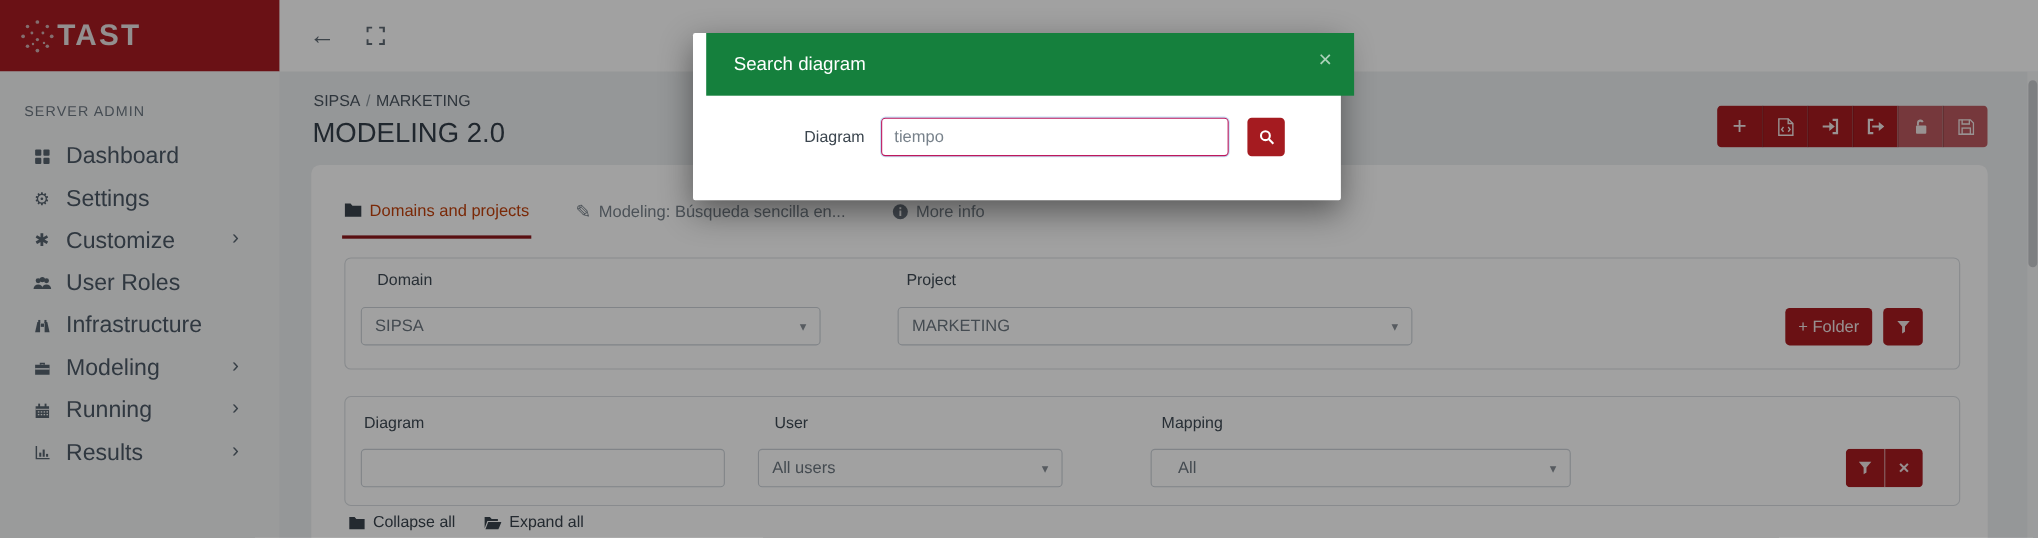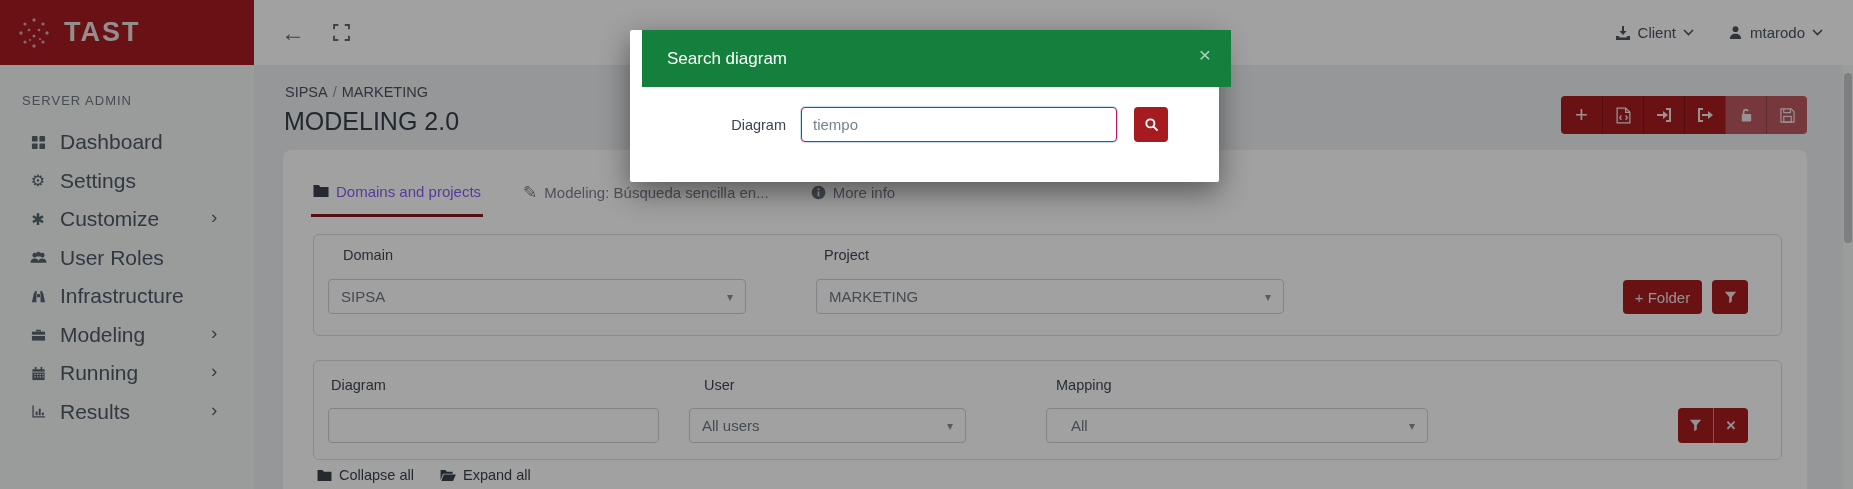--- a/index.html
+++ b/index.html
@@ -3,21 +3,21 @@
 <meta charset="utf-8">
 <style>
   * { margin:0; padding:0; box-sizing:border-box; }
   html,body { width:1853px; height:489px; overflow:hidden; }
   body { font-family:"Liberation Sans", sans-serif; background:#edeff1; position:relative; }
 
   
   .header { position:absolute; left:0; top:0; width:1853px; height:65px; background:#ffffff; z-index:2; }
   .logo-block { position:absolute; left:0; top:0; width:254px; height:65px; background:#a81c22; display:flex; align-items:center; }
   .logo-icon { margin-left:16px; width:36px; height:36px; }
-  .logo-text { color:#e9e2e2; font-size:27px; font-weight:bold; letter-spacing:2px; margin-left:12px; }
+  .logo-text { color:#e9e2e2; font-size:27px; font-weight:bold; letter-spacing:2px; }
   .hdr-left-icons { position:absolute; left:281px; top:0; height:65px; display:flex; align-items:center; gap:28px; }
   .back-arrow { font-size:24px; color:#5f6a74; line-height:1; }
   .hdr-right { position:absolute; right:30px; top:0; height:65px; display:flex; align-items:center; gap:34px; }
   .hdr-item { display:flex; align-items:center; gap:7px; color:#49545e; font-size:15px; }
 
   
   .sidebar { position:absolute; left:0; top:65px; width:254px; height:424px; background:#f4f5f6; z-index:2; }
   .sb-heading { position:absolute; left:22px; top:28px; font-size:13px; color:#6e7983; letter-spacing:1px; }
   .sb-list { position:absolute; left:0; top:58px; width:254px; list-style:none; }
   .sb-item { position:relative; height:38.5px; display:flex; align-items:center; cursor:pointer; }
@@ -34,21 +34,21 @@
   .toolbar { position:absolute; right:46px; top:31px; display:flex; border-radius:4px; overflow:hidden; }
   .tb-btn { width:41px; height:38px; background:#a81c21; display:flex; align-items:center; justify-content:center; border:none; cursor:pointer; }
   .tb-btn + .tb-btn { border-left:1px solid rgba(0,0,0,0.22); }
   .tb-btn.disabled { background:#bb5a5f; }
   .tb-plus { color:#f3e8e8; font-size:22px; font-weight:normal; line-height:1; }
 
   .card { position:absolute; left:29px; top:85px; width:1524px; height:339px; background:#ffffff; border-radius:8px 8px 0 0; }
 
   .tabbar { position:absolute; left:28px; top:26px; display:flex; gap:38px; }
   .tab { display:flex; align-items:center; gap:7px; font-size:15px; color:#79838c; padding:6px 2px 14px 2px; cursor:pointer; }
-  .tab.active { color:#8b5cf6; border-bottom:3px solid #8d181c;justify-content:flex-end; }
+  .tab.active { color:#c2410c; border-bottom:3px solid #8d181c;justify-content:flex-end; }
   .tab .tab-ico { display:flex; align-items:center; }
 
   .panel { position:absolute; left:30px; width:1469px; border:1px solid #d9dde1; border-radius:6px; background:#fff; }
   .panel1 { top:84px; height:102px; }
   .panel2 { top:210px; height:100px; }
   .fld-label { position:absolute; font-size:14.5px; color:#3f4a54; }
   .select { position:absolute; height:35px; border:1px solid #ccd2d8; border-radius:4px; background:#fff; display:flex; align-items:center; padding:0 12px; font-size:15px; color:#6d7780; cursor:pointer; }
   .select .caret { position:absolute; right:12px; color:#8a9199; font-size:12px; }
   .text-input { position:absolute; height:35px; border:1px solid #ccd2d8; border-radius:4px; background:#fff; font-size:15px; color:#555f68; padding:0 12px; font-family:"Liberation Sans",sans-serif; }
 
@@ -106,42 +106,20 @@
     <span class="back-arrow">←</span>
     <span>
       <svg width="17" height="17" viewBox="0 0 16 16" fill="none" stroke="#5f6a74" stroke-width="1.8">
         <path d="M1 5V1h4"></path>
           <path d="M11 1h4v4"></path>
           <path d="M15 11v4h-4"></path>
           <path d="M5 15H1v-4"></path>
       </svg>
     </span>
   </div>
-  <div class="hdr-right">
-    <div class="hdr-item">
-      <svg width="16" height="16" viewBox="0 0 16 16" fill="#49545e">
-        <path d="M7 1h2v5h2.5L8 10 4.5 6H7z"></path>
-          <path d="M1 11h2.5l1.2 1.5h6.6L12.5 11H15v4H1z"></path>
-      </svg>
-      <span>Client</span>
-      <svg width="11" height="7" viewBox="0 0 11 7" fill="none" stroke="#49545e" stroke-width="1.6">
-          <path d="M1 1l4.5 4.5L10 1"></path>
-        </svg>
-    </div>
-    <div class="hdr-item">
-      <svg width="15" height="15" viewBox="0 0 16 16" fill="#49545e">
-        <circle cx="8" cy="4.4" r="3.1"></circle>
-          <path d="M2 15c0-3.6 2.6-5.6 6-5.6s6 2 6 5.6z"></path>
-      </svg>
-      <span>mtarodo</span>
-      <svg width="11" height="7" viewBox="0 0 11 7" fill="none" stroke="#49545e" stroke-width="1.6">
-          <path d="M1 1l4.5 4.5L10 1"></path>
-        </svg>
-    </div>
-  </div>
 </div>
 
 <div class="sidebar">
   <div class="sb-heading">SERVER ADMIN</div>
   <ul class="sb-list">
     <li class="sb-item">
       <span class="sb-icon">
         <svg width="15" height="15" viewBox="0 0 16 16" fill="#57646f">
             <rect x="1" y="1" width="6" height="6" rx="1"></rect>
             <rect x="9" y="1" width="6" height="6" rx="1"></rect>

